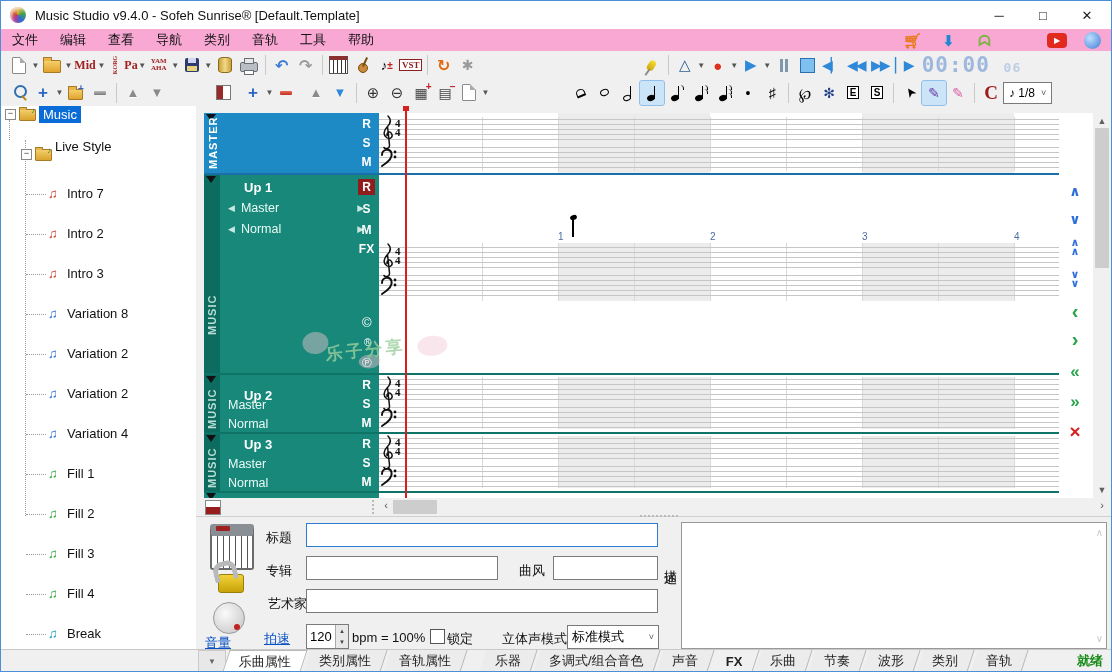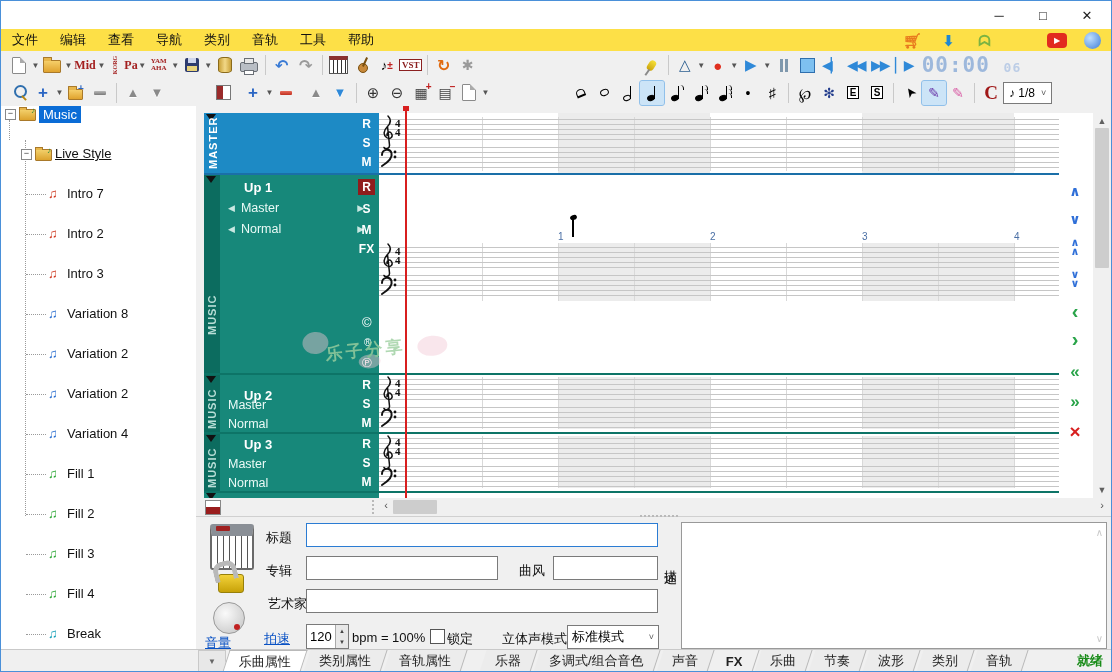--- a/index.html
+++ b/index.html
@@ -7,21 +7,21 @@
        -webkit-user-select:none;user-select:none;}
   .abs{position:absolute;}
   
   #titlebar{left:0;top:0;width:100%;height:28px;background:#fff;display:flex;align-items:center;}
   #appicon{width:16px;height:16px;margin-left:9px;border-radius:50%;
     background:conic-gradient(#e0b13a,#4aa34a,#2b6fd0,#b03a9a,#d04a2a,#e0b13a);box-shadow:inset 2px 2px 3px rgba(255,255,255,.7);}
   #apptitle{margin-left:9px;font-size:13px;color:#111;}
   .wbtn{width:44px;height:26px;display:flex;align-items:center;justify-content:center;font-size:13px;color:#222;}
   #winbtns{position:absolute;right:2px;top:1px;display:flex;}
   
-  #menubar{left:0;top:28px;width:100%;height:22px;background:#fde047;display:flex;align-items:center;border-bottom:1px solid #e3e3e3;}
+  #menubar{left:0;top:28px;width:100%;height:22px;background:#f9a8d4;display:flex;align-items:center;border-bottom:1px solid #e3e3e3;}
   .menu-item{padding:0 11px;font-size:13px;color:#111;line-height:22px;}
   #quickicons{position:absolute;top:30px;right:10px;display:flex;gap:17px;align-items:center;}
   .qi{width:19px;height:19px;display:flex;align-items:center;justify-content:center;font-size:15px;font-weight:bold;}
   .qi-cart{color:#e87a1e;}
   .qi-dl{color:#1e88d2;}
   .qi-android{color:#7cb342;}
   .qi-apple{color:#8a9aa8;}
   .qi-yt{width:20px;height:15px;background:#e22b1f;border-radius:4px;color:#fff;font-size:8px;display:flex;align-items:center;justify-content:center;}
   .qi-web{width:17px;height:17px;border-radius:50%;background:radial-gradient(circle at 35% 35%,#bfe0ff,#3d7bd6);}
   
@@ -162,20 +162,24 @@
     <g id="fclef">
       <path d="M2 9 C2 3 10 2 11.5 7 C13 12.5 6 17.5 2 20" stroke="#111" fill="none" stroke-width="2" stroke-linecap="round"></path>
       <circle cx="15" cy="6" r="1.4" fill="#111"></circle>
         <circle cx="15" cy="11" r="1.4" fill="#111"></circle>
     </g>
   </defs>
 </svg>
 
 <div id="win">
 
+  <div id="titlebar" class="abs">
+    <div id="appicon"></div>
+    <div id="apptitle">Music Studio v9.4.0 - Sofeh Sunrise®  [Default.Template]</div>
+  </div>
   <div id="winbtns">
     <div class="wbtn">─</div>
     <div class="wbtn">□</div>
     <div class="wbtn">✕</div>
   </div>
 
   <div id="menubar" class="abs">
       <span class="menu-item">文件</span>
       <span class="menu-item">编辑</span>
       <span class="menu-item">查看</span>
@@ -439,21 +443,21 @@
       <div class="vline" style="left: 8px; top: 14px; height: 20px;"></div>
       <div class="vline" style="left: 24px; top: 34px; height: 376px;"></div>
       <div class="trow" style="top: -1px; left: 0px; right: 0px;">
         <span class="ebox" style="left: 4px; top: 4px; position: absolute;">−</span>
         <span class="tfolder" style="position: absolute; left: 18px; top: 4px;"></span>
         <span class="tsel" style="position: absolute; left: 38px; top: 1px;">Music</span>
       </div>
       <div class="trow" style="top: 19px; left: 0px; right: 0px;">
         <span class="ebox" style="left: 20px; top: 24px; position: absolute;">−</span>
         <span class="tfolder" style="position: absolute; left: 34px; top: 24px;"></span>
-        <span style="position: absolute; left: 54px; top: 21px; text-decoration: underline;">Live Style</span>
+        <span style="position: absolute; left: 54px; top: 14px;">Live Style</span>
       </div>
       <div class="trow" style="top: 39px; left: 0px; right: 0px;">
         <span class="hdot" style="left: 25px; top: 49px; width: 20px;"></span>
         <span class="tnote" style="position: absolute; left: 47px; top: 41px; color: rgb(207, 59, 35);">♫</span>
         <span style="position: absolute; left: 66px; top: 41px;">Intro 7</span>
       </div>
       <div class="trow" style="top: 59px; left: 0px; right: 0px;">
         <span class="hdot" style="left: 25px; top: 69px; width: 20px;"></span>
         <span class="tnote" style="position: absolute; left: 47px; top: 61px; color: rgb(207, 59, 35);">♫</span>
         <span style="position: absolute; left: 66px; top: 61px;">Intro 2</span>

